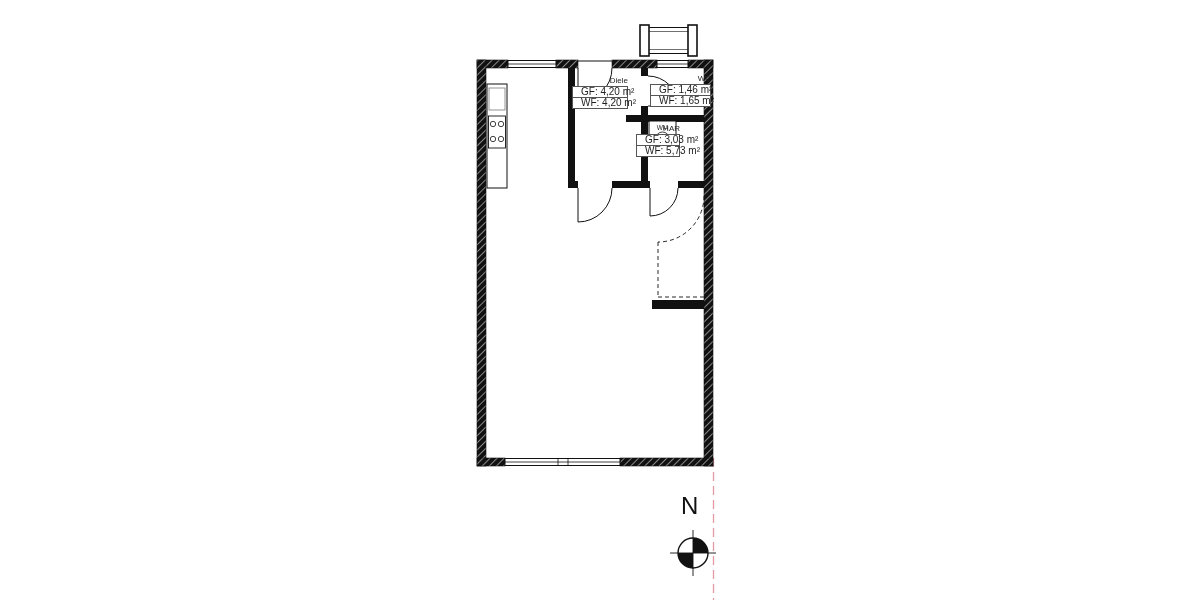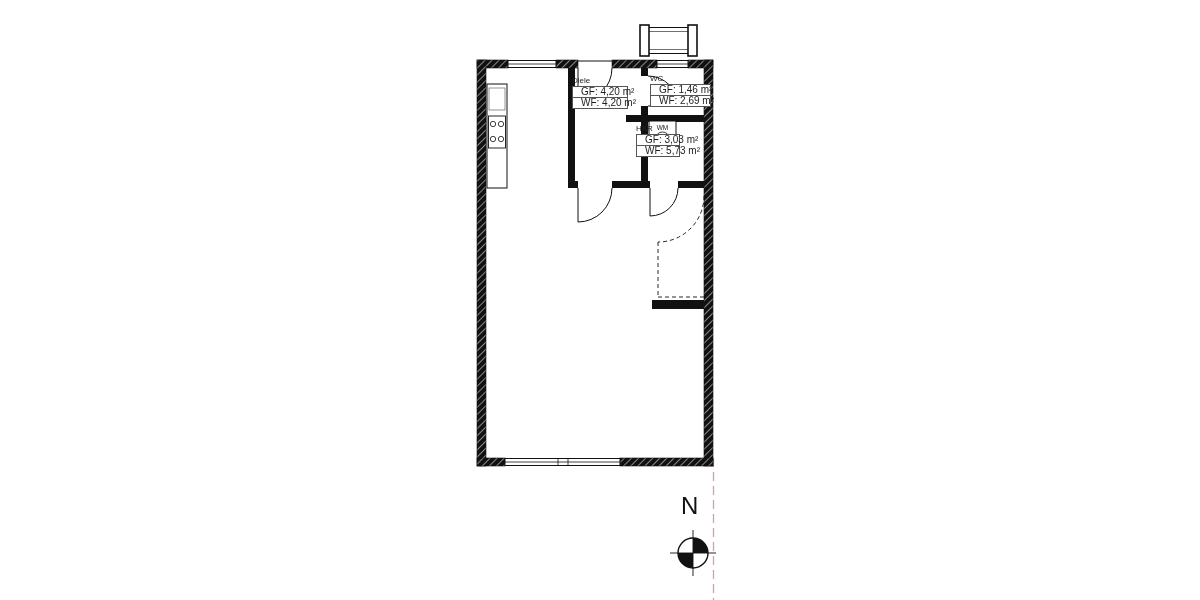--- a/index.html
+++ b/index.html
@@ -1,19 +1,19 @@
 <!DOCTYPE html>
 <html><head>
 <meta charset="utf-8">
 <style>
   html,body{margin:0;padding:0;background:#fff;}
   #stage{position:relative;width:1200px;height:600px;background:#fff;overflow:hidden;
          font-family:"Liberation Sans",sans-serif;}
   #plan-svg{position:absolute;left:0;top:0;font-family:"Liberation Sans",sans-serif;}
-  .room-label{position:absolute;text-align:left;color:#222;}
+  .room-label{position:absolute;text-align:right;color:#222;}
   .room-name{font-size:8px;line-height:10px;color:#222;white-space:nowrap;}
   .area-box{border:0.8px solid #555;font-size:10px;line-height:10px;padding:0 8px;
             background:#fff;color:#222;white-space:nowrap;}
   .north-label{position:absolute;font-size:24px;color:#111;font-weight:400;}
 </style>
 </head>
 <body>
 
 <div id="stage">
 
@@ -132,21 +132,21 @@
 
   <div class="room-label" style="left:572px;top:76px;width:56px">
     <div class="room-name">Diele</div>
     <div class="area-box">GF: 4,20 m²</div>
     <div class="area-box" style="margin-top:-0.8px">WF: 4,20 m²</div>
   </div>
 
   <div class="room-label" style="left:650px;top:74px;width:61px">
     <div class="room-name">WC</div>
     <div class="area-box">GF: 1,46 m²</div>
-    <div class="area-box" style="margin-top:-0.8px">WF: 2,69 m²</div>
+    <div class="area-box" style="margin-top:-0.8px">WF: 1,65 m²</div>
   </div>
 
   <div class="room-label" style="left:636px;top:124px;width:44px">
     <div class="room-name">HAR</div>
     <div class="area-box">GF: 3,03 m²</div>
     <div class="area-box" style="margin-top:-0.8px">WF: 5,73 m²</div>
   </div>
 
 
   <div class="north-label" style="left:681px;top:492px">N</div>

